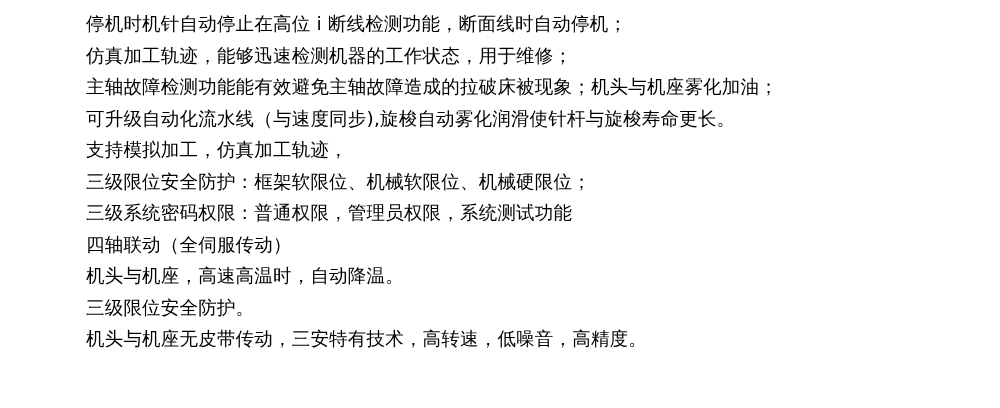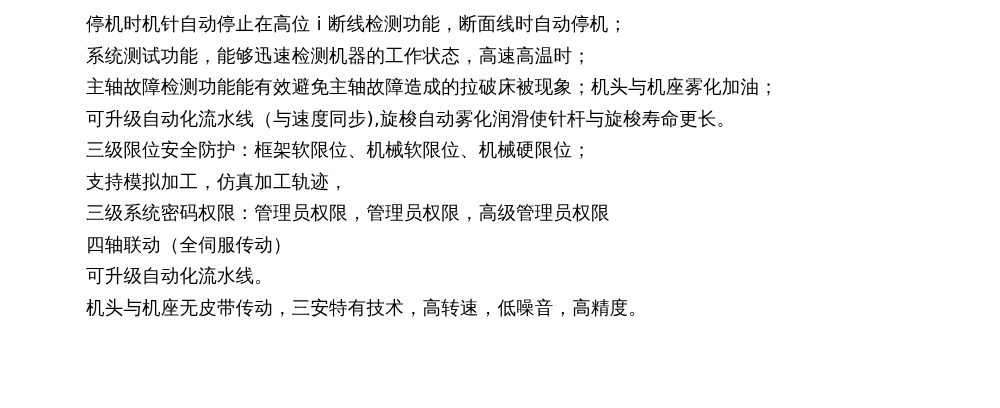--- a/index.html
+++ b/index.html
@@ -27,22 +27,23 @@
     letter-spacing: 0.2px;
     white-space: nowrap;
     color: #000000;
   }
 </style>
 </head>
 <body>
 
 <div class="page">
   <div class="doc-line">停机时机针自动停止在高位 i 断线检测功能，断面线时自动停机；</div>
-  <div class="doc-line">系统测试功能，能够迅速检测机器的工作状态，高速高温时；</div>
+  <div class="doc-line">仿真加工轨迹，能够迅速检测机器的工作状态，用于维修；</div>
   <div class="doc-line">主轴故障检测功能能有效避免主轴故障造成的拉破床被现象；机头与机座雾化加油；</div>
   <div class="doc-line">可升级自动化流水线（与速度同步),旋梭自动雾化润滑使针杆与旋梭寿命更长。</div>
+  <div class="doc-line">支持模拟加工，仿真加工轨迹，</div>
   <div class="doc-line">三级限位安全防护：框架软限位、机械软限位、机械硬限位；</div>
-  <div class="doc-line">支持模拟加工，仿真加工轨迹，</div>
-  <div class="doc-line">三级系统密码权限：管理员权限，管理员权限，高级管理员权限</div>
+  <div class="doc-line">三级系统密码权限：普通权限，管理员权限，系统测试功能</div>
   <div class="doc-line">四轴联动（全伺服传动）</div>
-  <div class="doc-line">可升级自动化流水线。</div>
+  <div class="doc-line">机头与机座，高速高温时，自动降温。</div>
+  <div class="doc-line">三级限位安全防护。</div>
   <div class="doc-line">机头与机座无皮带传动，三安特有技术，高转速，低噪音，高精度。</div>
 </div>
 
 </body></html>

